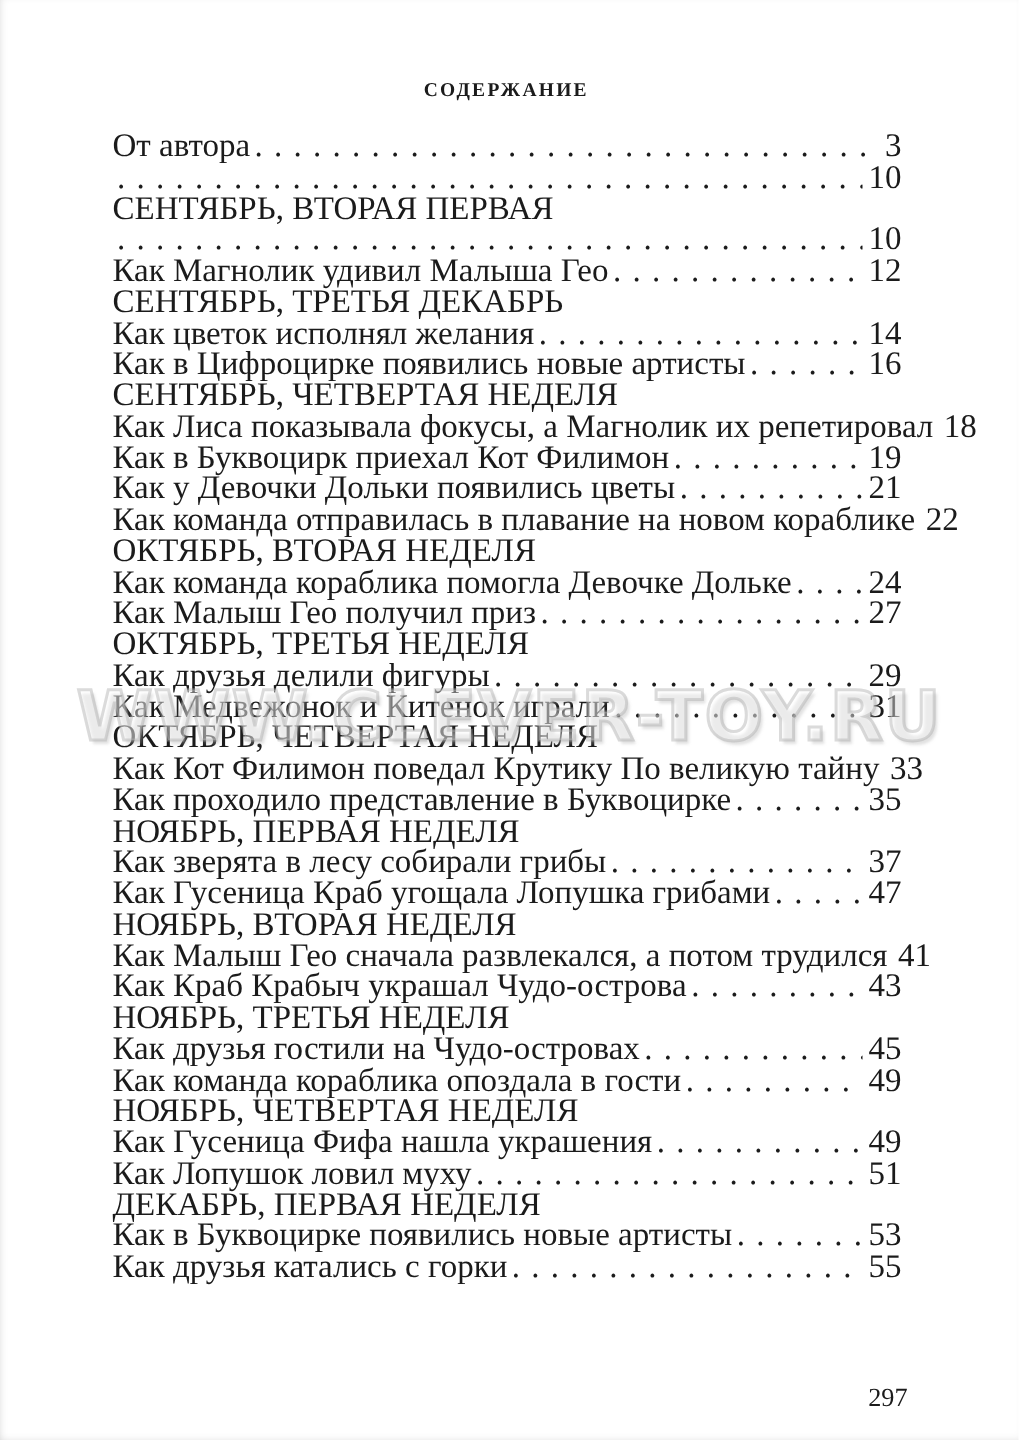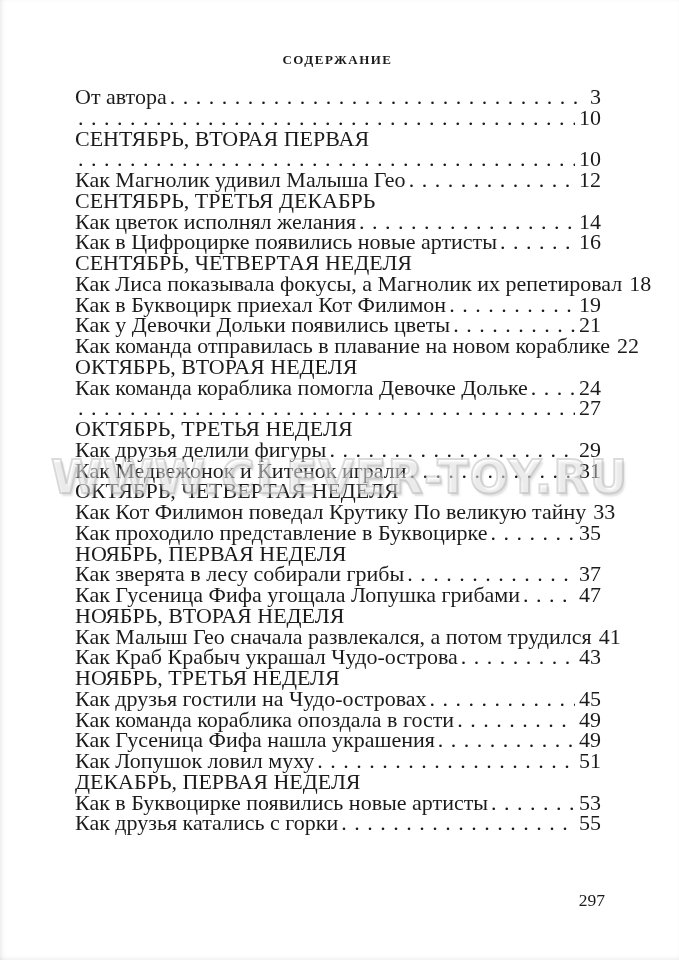--- a/index.html
+++ b/index.html
@@ -74,21 +74,21 @@
     font-size: 46px;
     letter-spacing: 1px;
     color: rgba(255,255,255,0.35);
     -webkit-text-stroke: 2px rgba(175,175,175,0.45);
     text-shadow: 2px 3px 2px rgba(170,170,170,0.35);
     pointer-events: none;
     user-select: none;
   }
   .folio {
     position: absolute;
-    top: 890px;
+    top: 921px;
     left: 75px;
     width: 530px;
     text-align: right;
     font-size: 17.5px;
   }
 </style>
 </head>
 <body>
 
 <div class="page">
@@ -153,20 +153,21 @@
       </div>
       <div class="row heading">
         <span class="label">ОКТЯБРЬ, ВТОРАЯ НЕДЕЛЯ</span>
       </div>
       <div class="row entry">
         <span class="label">Как команда кораблика помогла Девочке Дольке</span>
         <span class="dots"></span>
         <span class="pg">24</span>
       </div>
       <div class="row entry">
+        <span class="label">Как Малыш Гео получил приз</span>
         <span class="dots"></span>
         <span class="pg">27</span>
       </div>
       <div class="row heading">
         <span class="label">ОКТЯБРЬ, ТРЕТЬЯ НЕДЕЛЯ</span>
       </div>
       <div class="row entry">
         <span class="label">Как друзья делили фигуры</span>
         <span class="dots"></span>
         <span class="pg">29</span>
@@ -191,21 +192,21 @@
       </div>
       <div class="row heading">
         <span class="label">НОЯБРЬ, ПЕРВАЯ НЕДЕЛЯ</span>
       </div>
       <div class="row entry">
         <span class="label">Как зверята в лесу собирали грибы</span>
         <span class="dots"></span>
         <span class="pg">37</span>
       </div>
       <div class="row entry">
-        <span class="label">Как Гусеница Фифа угощала Лопушка грибами</span>
+        <span class="label">Как Гусеница Краб угощала Лопушка грибами</span>
         <span class="dots"></span>
         <span class="pg">47</span>
       </div>
       <div class="row heading">
         <span class="label">НОЯБРЬ, ВТОРАЯ НЕДЕЛЯ</span>
       </div>
       <div class="row entry">
         <span class="label">Как Малыш Гео сначала развлекался, а потом трудился</span>
         <span class="dots"></span>
         <span class="pg">41</span>
@@ -220,20 +221,23 @@
       </div>
       <div class="row entry">
         <span class="label">Как друзья гостили на Чудо-островах</span>
         <span class="dots"></span>
         <span class="pg">45</span>
       </div>
       <div class="row entry">
         <span class="label">Как команда кораблика опоздала в гости</span>
         <span class="dots"></span>
         <span class="pg">49</span>
+      </div>
+      <div class="row heading">
+        <span class="label">НОЯБРЬ, ЧЕТВЕРТАЯ НЕДЕЛЯ</span>
       </div>
       <div class="row entry">
         <span class="label">Как Гусеница Фифа нашла украшения</span>
         <span class="dots"></span>
         <span class="pg">49</span>
       </div>
       <div class="row entry">
         <span class="label">Как Лопушок ловил муху</span>
         <span class="dots"></span>
         <span class="pg">51</span>

